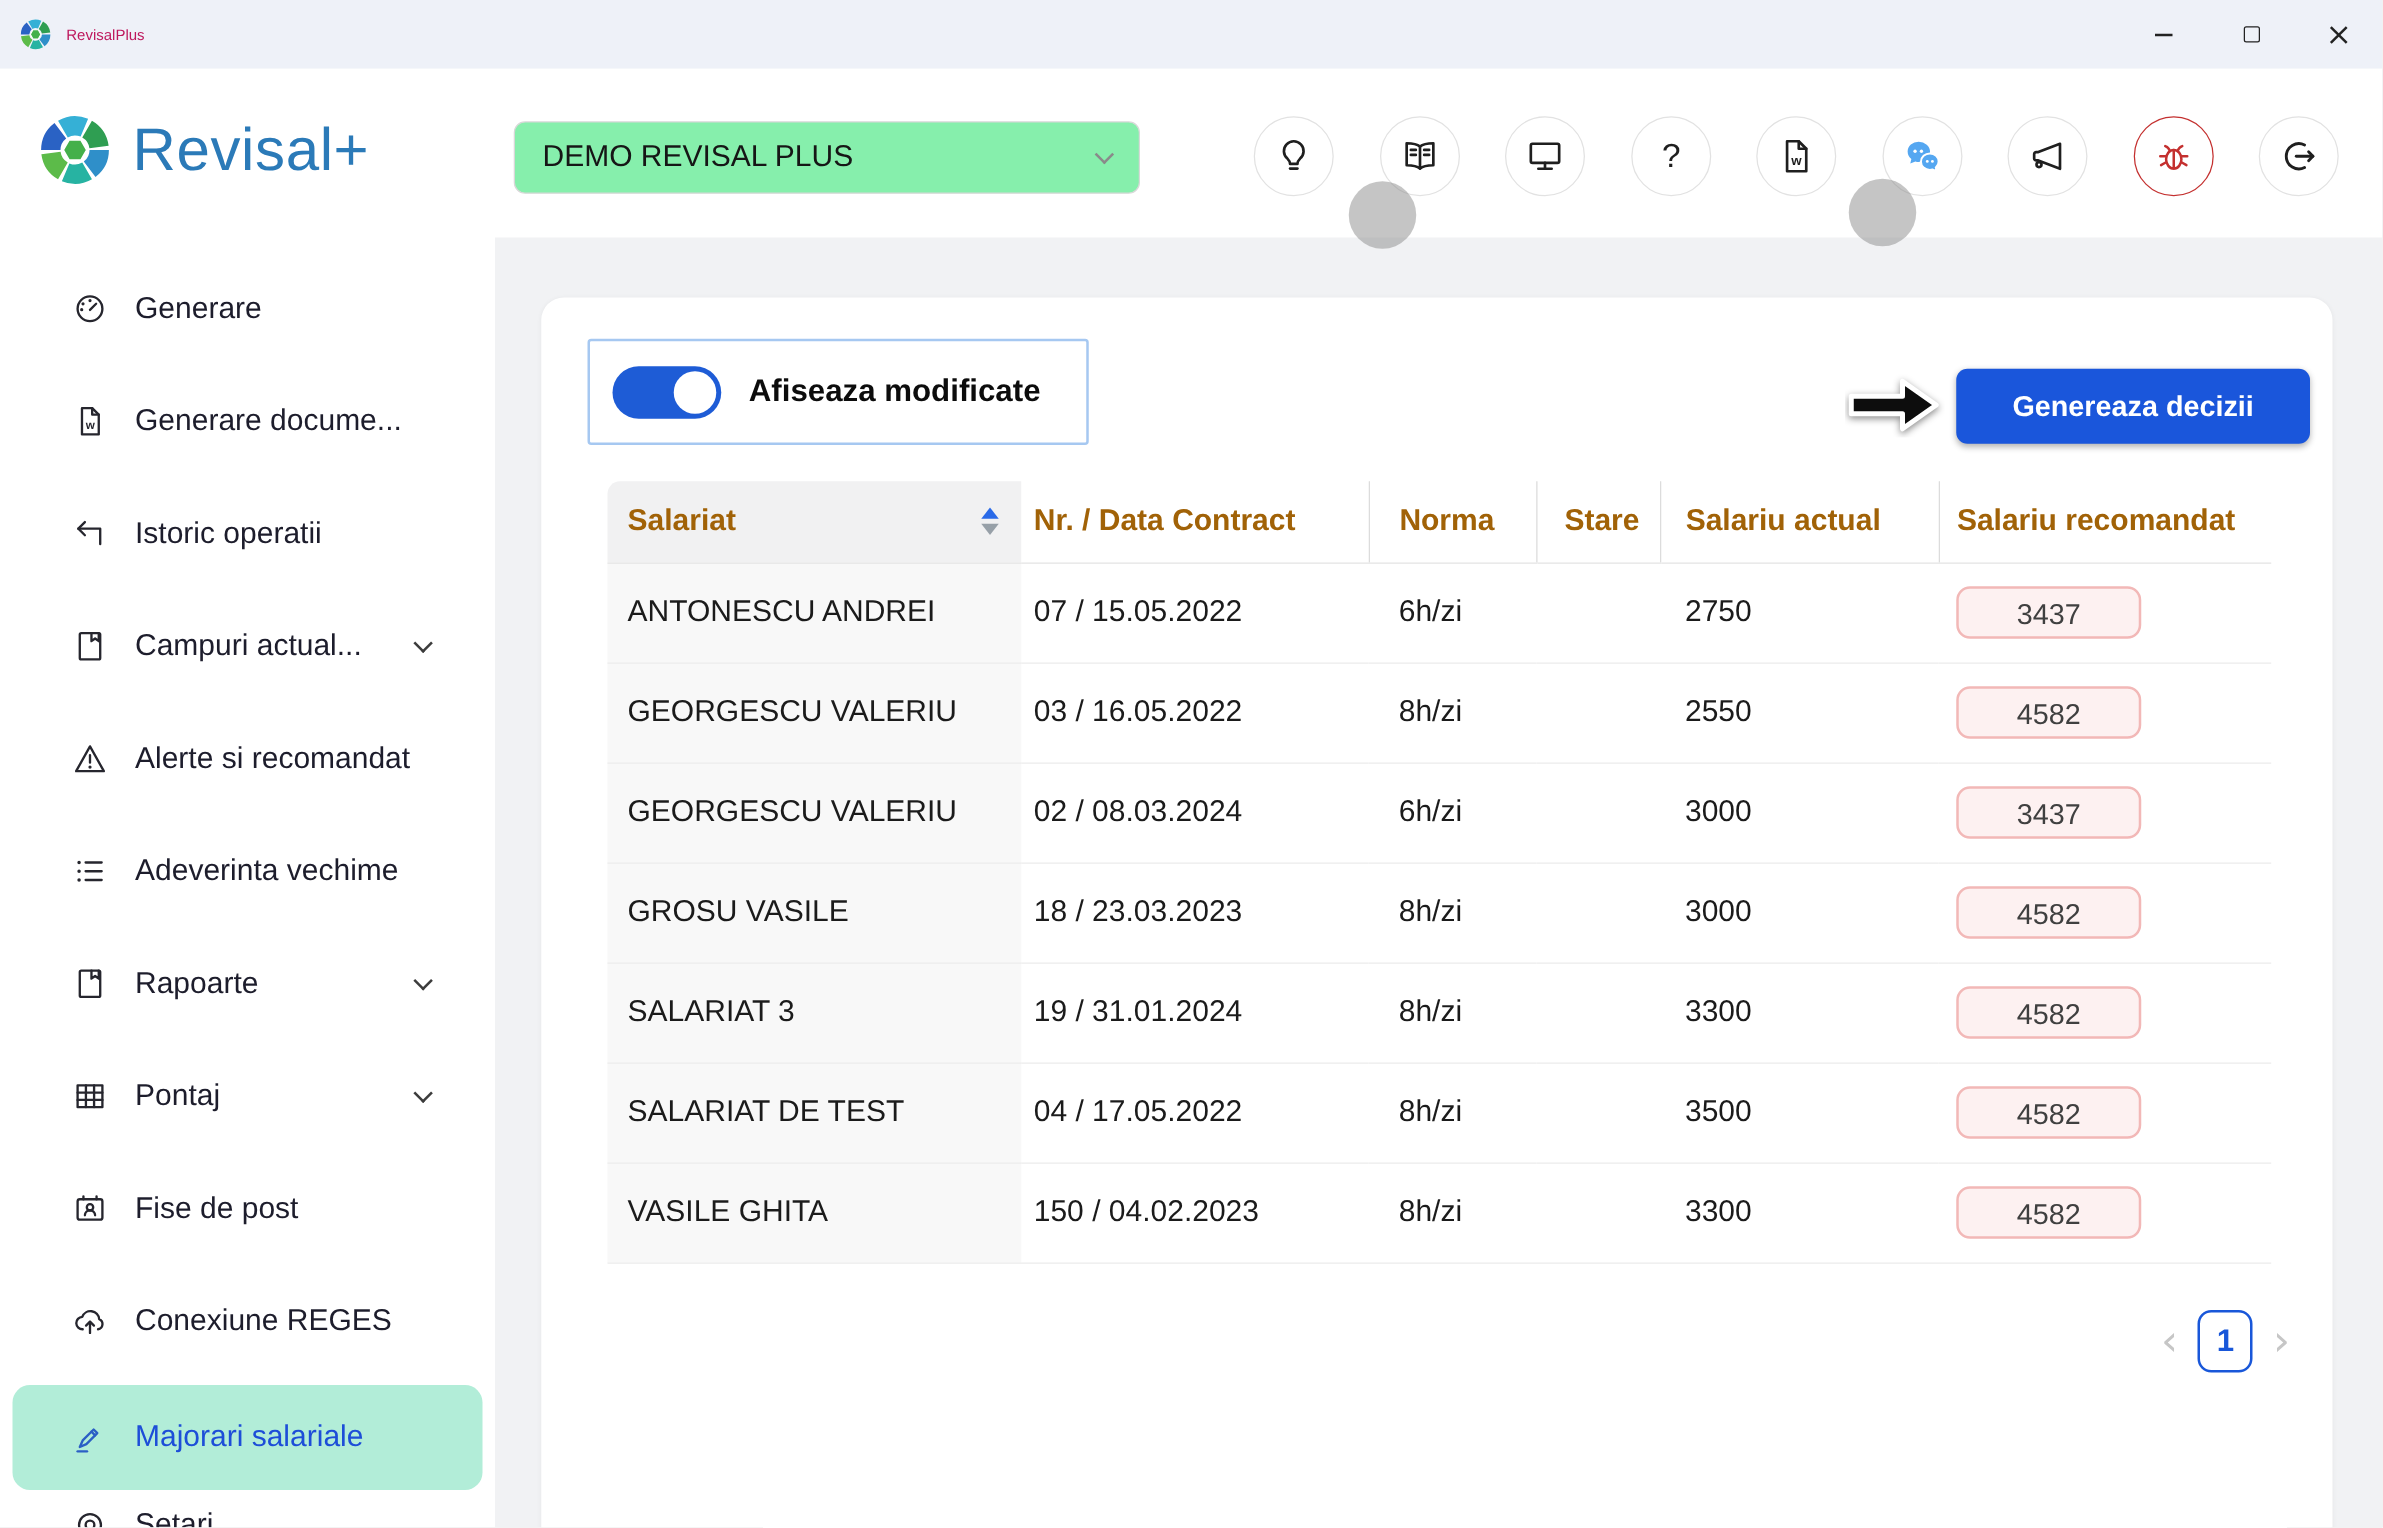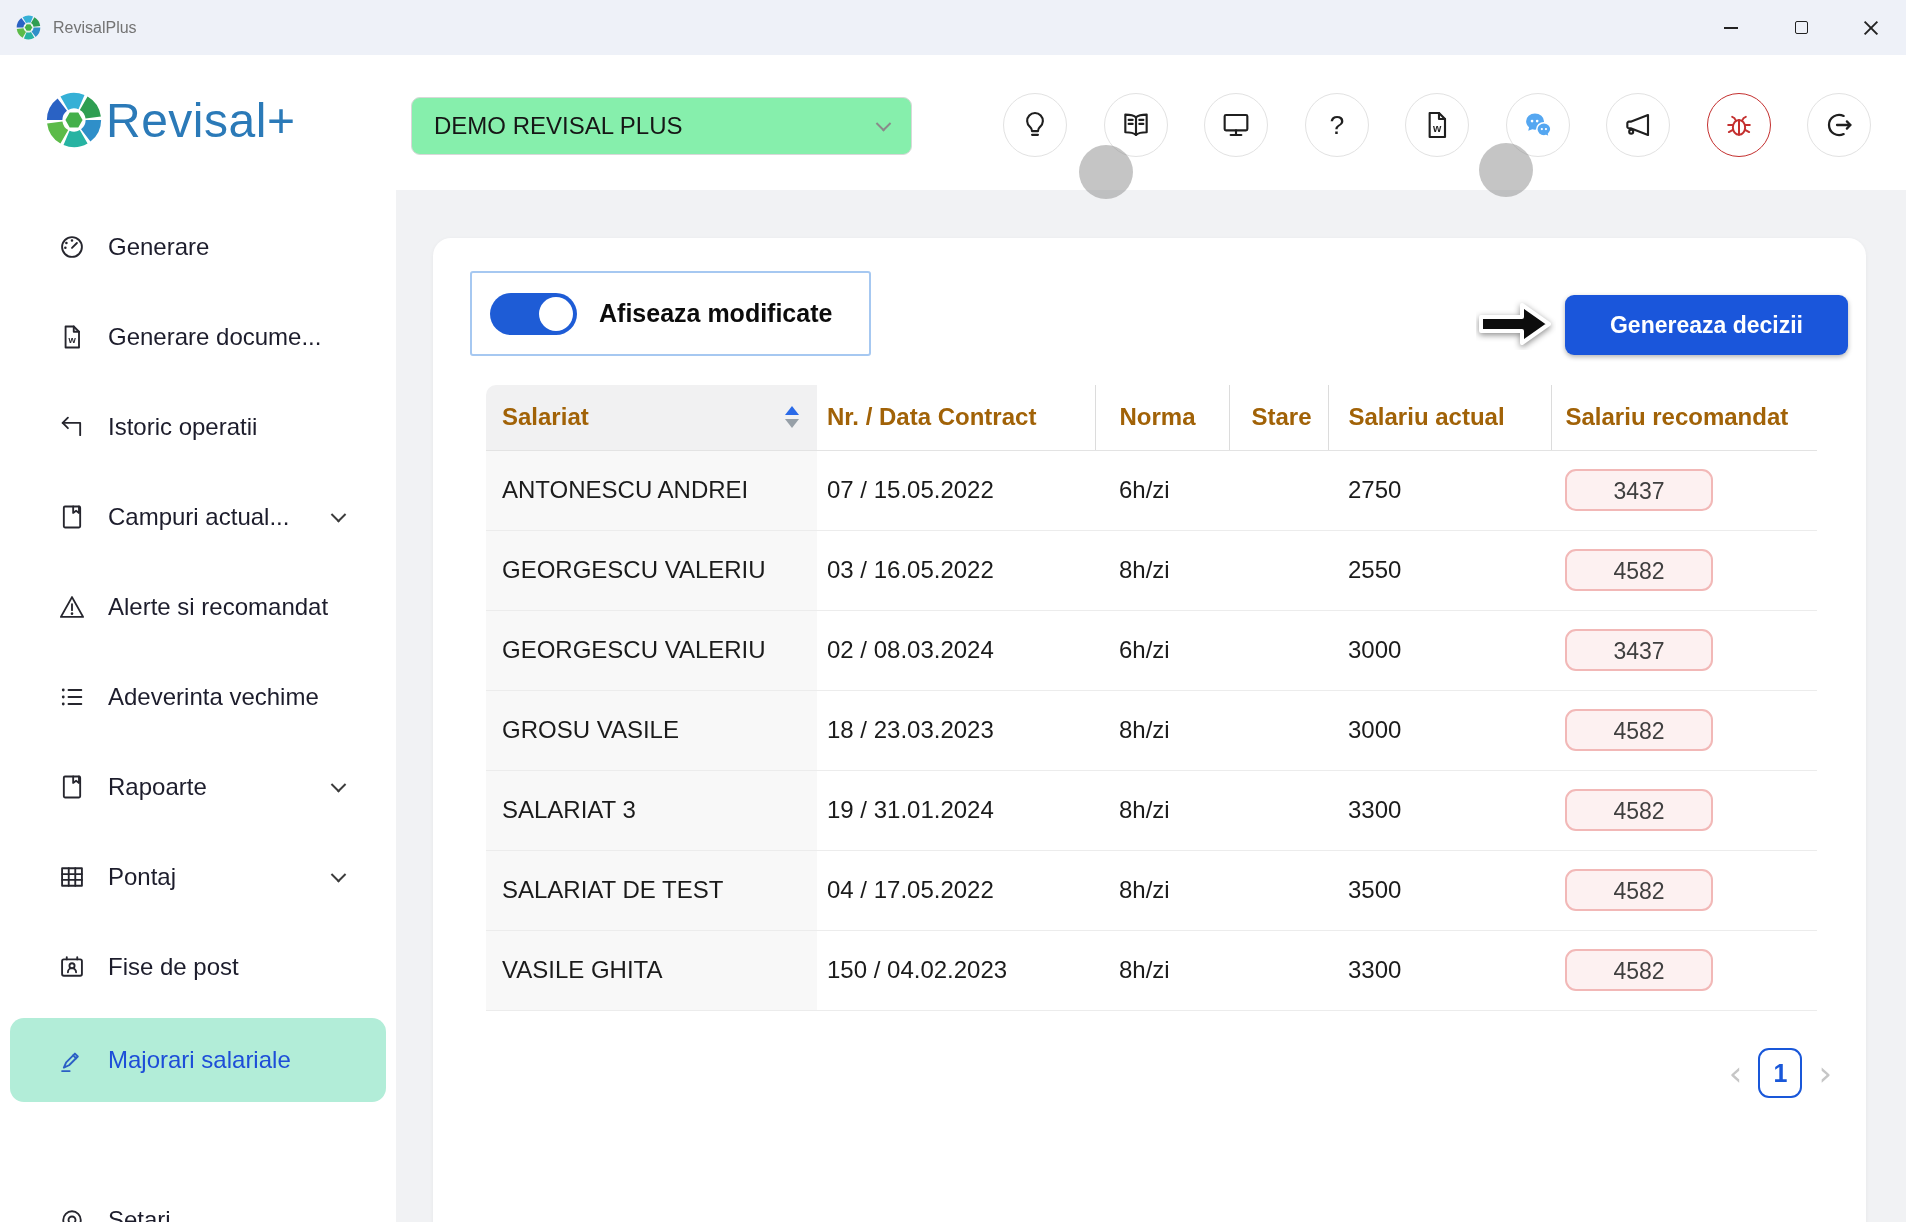--- a/index.html
+++ b/index.html
@@ -3,33 +3,33 @@
 <meta charset="utf-8">
 <title>RevisalPlus</title>
 <style>
   * { margin:0; padding:0; box-sizing:border-box; }
   body { font-family:"Liberation Sans", sans-serif; background:#ddd; }
   .screen { position:relative; width:1906px; height:1222px; background:#fff; overflow:hidden; }
 
   
   .titlebar { position:absolute; left:0; top:0; width:1906px; height:55px; background:#eef1f8; display:flex; align-items:center; }
   .titlebar-left { display:flex; align-items:center; gap:11px; padding-left:15px; }
-  .titlebar-title { font-size:16px; color:#737373; }
+  .titlebar-title { font-size:12px; color:#be185d; }
   .win-controls { position:absolute; right:0; top:0; height:55px; display:flex; }
   .win-btn { width:70px; height:55px; display:flex; align-items:center; justify-content:center; cursor:default; }
   .glyph-min { width:14px; height:2px; background:#222; }
   .glyph-max { width:13px; height:13px; border:1.6px solid #222; border-radius:2px; }
   .glyph-close { position:relative; width:16px; height:16px; }
   .glyph-close::before, .glyph-close::after { content:""; position:absolute; left:7px; top:-1px; width:2px; height:18px; background:#222; }
   .glyph-close::before { transform:rotate(45deg); }
   .glyph-close::after  { transform:rotate(-45deg); }
 
   
   .appheader { position:absolute; left:0; top:55px; width:1906px; height:135px; background:#fff; }
-  .brand { position:absolute; left:43px; top:34px; display:flex; align-items:center; gap:1px; }
+  .brand { position:absolute; left:29px; top:34px; display:flex; align-items:center; gap:15px; }
   .brand-text { font-size:48px; color:#2b7ab8; letter-spacing:0.5px; }
   .company-select { position:absolute; left:411px; top:42px; width:501px; height:58px; background:#86efac; border:1px solid #d8d8d8; border-radius:9px; display:flex; align-items:center; padding:0 22px; font-size:24px; color:#161616; cursor:pointer; }
   .chev-down { width:11px; height:11px; border-right:2.2px solid #8a8a8a; border-bottom:2.2px solid #8a8a8a; transform:rotate(45deg) translate(-2px,-2px); }
   .company-select .chev-down { margin-left:auto; }
   .icon-btn { position:absolute; top:38px; width:64px; height:64px; border:1px solid #e2e2e2; border-radius:50%; background:#fff; display:flex; align-items:center; justify-content:center; cursor:pointer; z-index:2; }
   .icon-btn.bug-btn { border:1.6px solid #c4302f; color:#c4302f; }
   .icon-btn svg { stroke:#1f1f1f; }
   .icon-btn.bug-btn svg { stroke:#c4302f; }
   .touch-dot { position:absolute; width:54px; height:54px; border-radius:50%; background:rgba(140,140,140,0.5); z-index:3; pointer-events:none; }
 
@@ -265,20 +265,28 @@
       <span class="chev-down"></span>
     </div>
     <div class="side-item">
       <svg width="28" height="28" viewBox="0 0 24 24" fill="none" stroke-width="1.6" stroke-linecap="round" stroke-linejoin="round">
         <rect x="3.5" y="5.5" width="17" height="14" rx="1.5"></rect>
         <circle cx="12" cy="11" r="2.2"></circle>
           <path d="M8.5 16.5a3.5 3.5 0 0 1 7 0"></path>
         <path d="M7.5 5.5v-2M16.5 5.5v-2"></path>
       </svg>
       <span>Fise de post</span>
+    </div>
+    <div class="side-item">
+      <svg width="28" height="28" viewBox="0 0 24 24" fill="none" stroke-width="1.6" stroke-linecap="round" stroke-linejoin="round">
+        <path d="M7 17.5a4.25 4.25 0 0 1-.3-8.5 6 6 0 0 1 11.6 1.6 3.6 3.6 0 0 1-.8 6.9"></path>
+        <path d="M12 20v-7.5"></path>
+          <path d="M9.3 15 12 12.3 14.7 15"></path>
+      </svg>
+      <span>Conexiune REGES</span>
     </div>
     <div class="side-item selected">
       <svg width="28" height="28" viewBox="0 0 24 24" fill="none" stroke-width="1.6" stroke-linecap="round" stroke-linejoin="round">
         <path d="M5 18.5l2-4.5 7.5-7.5 2.5 2.5-7.5 7.5-4.5 2z"></path>
         <path d="M13 8l2.5 2.5"></path>
           <path d="M3.5 21.5h6.5"></path>
       </svg>
       <span>Majorari salariale</span>
     </div>
     <div class="side-item partial">

